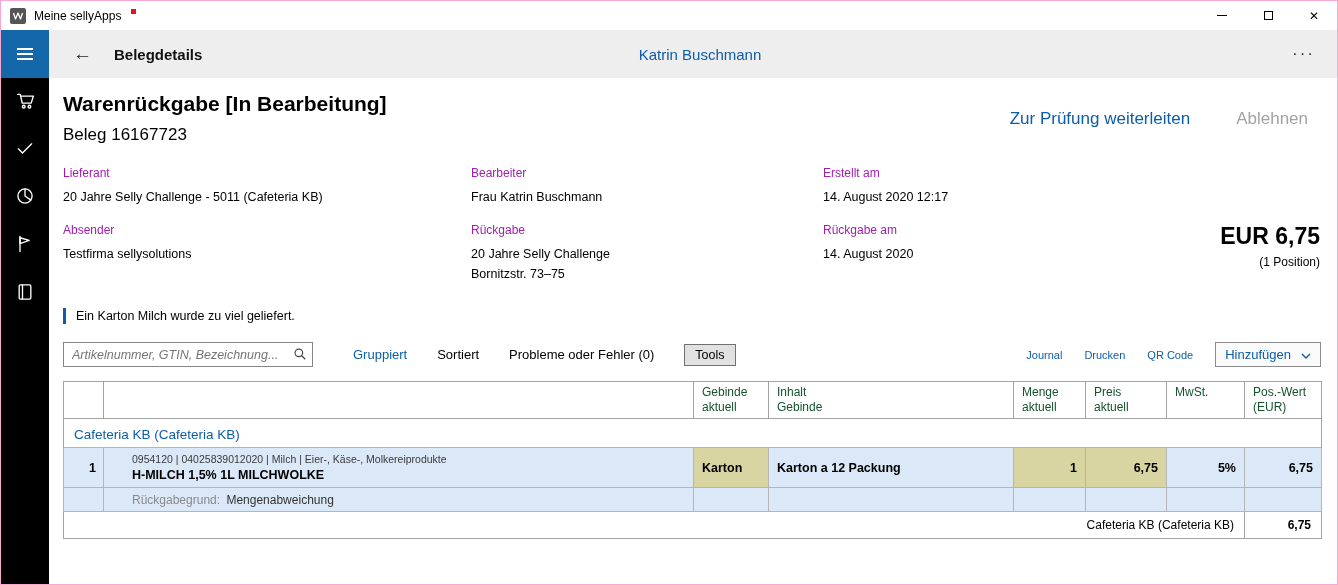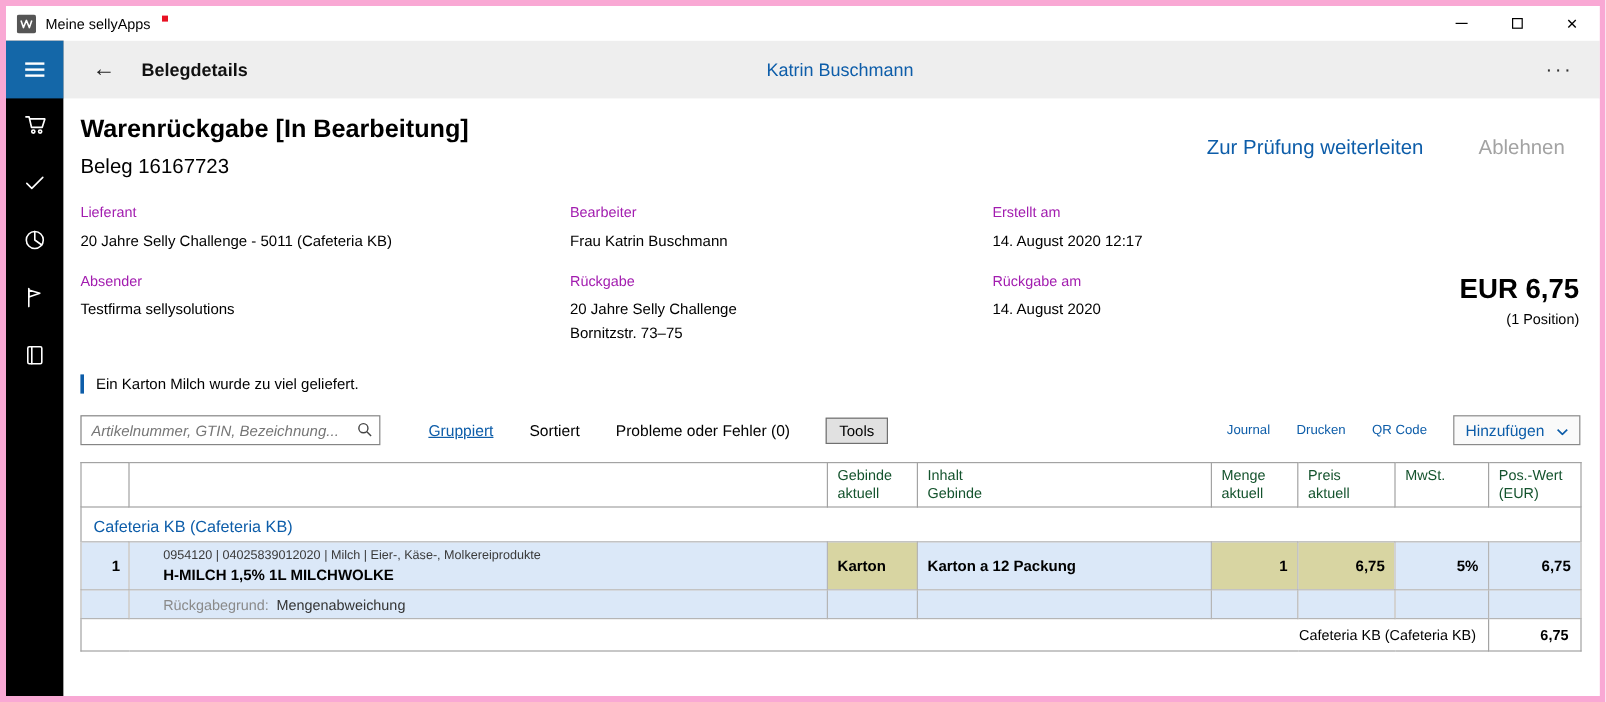--- a/index.html
+++ b/index.html
@@ -1,17 +1,17 @@
 <!DOCTYPE html>
 <html style="--accent: #0d5da9; --sidebar-bg: #000000; --hamburger-bg: #1467a8; --header-bg: #eeeeee; --row-highlight: #dbe8f8; --unit-cell: #d8d5a2; --alert-red: #e81123;"><head>
 <meta charset="utf-8">
 <style>
   * { margin:0; padding:0; box-sizing:border-box; }
   html,body { width:1338px; height:585px; font-family:"Liberation Sans", sans-serif; background:#fff; overflow:hidden; }
-  .window { width:1338px; height:585px; border:5px solid #f9a8d4; display:flex; flex-direction:column; background:#fff; }
+  .window { width:1338px; height:585px; border:1px solid #f9a8d4; display:flex; flex-direction:column; background:#fff; }
 
   
   .titlebar { flex:0 0 29px; display:flex; align-items:center; background:#fff; }
   .app-icon { margin-left:9px; display:inline-flex; }
   .app-title { margin-left:8px; font-size:12px; color:#000; }
   .rec-dot { width:5px; height:5px; background:var(--alert-red,#e81123); margin-left:10px; margin-top:-8px; }
   .win-controls { margin-left:auto; display:flex; height:100%; }
   .win-btn { width:46px; height:100%; display:flex; align-items:center; justify-content:center; color:#000; cursor:default; }
   .min-glyph { width:10px; height:1px; background:#000; display:block; }
   .max-glyph { width:9px; height:9px; border:1px solid #000; display:block; }
@@ -53,21 +53,21 @@
   .note { margin-top:24px; border-left:3px solid var(--accent,#0d5da9); padding-left:10px; font-size:12.5px; color:#000; line-height:16px; }
 
   
   .toolbar { margin-top:18px; display:flex; align-items:center; }
   .search-wrap { position:relative; width:250px; }
   .search-input { width:100%; height:25px; border:1px solid #858585; padding:2px 26px 2px 8px; font-size:12.5px; font-family:inherit; color:#000; background:#fff; }
   .search-input::placeholder { font-style:italic; color:#767676; }
   .search-icon { position:absolute; right:6px; top:5px; }
   .tb-link { margin-left:30px; font-size:13px; color:#000; cursor:pointer; white-space:nowrap; }
   .tb-link.first { margin-left:40px; }
-  .tb-link.active { color:var(--accent,#0d5da9); text-decoration:underline; }
+  .tb-link.active { color:var(--accent,#0d5da9); }
   .tools-btn { margin-left:30px; font-size:12.5px; padding:3px 10px; border:1px solid #707070; background:#e1e1e1; color:#000; cursor:pointer; }
   .tb-spacer { flex:1; }
   .tb-right { color:var(--accent,#0d5da9); font-size:11px; margin-left:22px; cursor:pointer; white-space:nowrap; }
   .add-btn { margin-left:22px; margin-right:1px; border:1px solid #8a8a8a; background:#fafafa; color:var(--accent,#0d5da9); font-size:13px; padding:4px 9px; display:flex; align-items:center; gap:10px; cursor:pointer; }
   .add-btn svg { stroke:var(--accent,#0d5da9); fill:none; stroke-width:1.4; }
 
   
   .items-table { width:100%; border-collapse:collapse; table-layout:fixed; margin-top:14px; }
   .items-table th, .items-table td { overflow:hidden; white-space:nowrap; }
   .items-table thead th { border:1px solid #a3a3a3; font-weight:normal; font-size:12px; text-align:left; vertical-align:top; padding:3px 8px; height:36px; background:#fff; color:#14532d; line-height:15px; }

